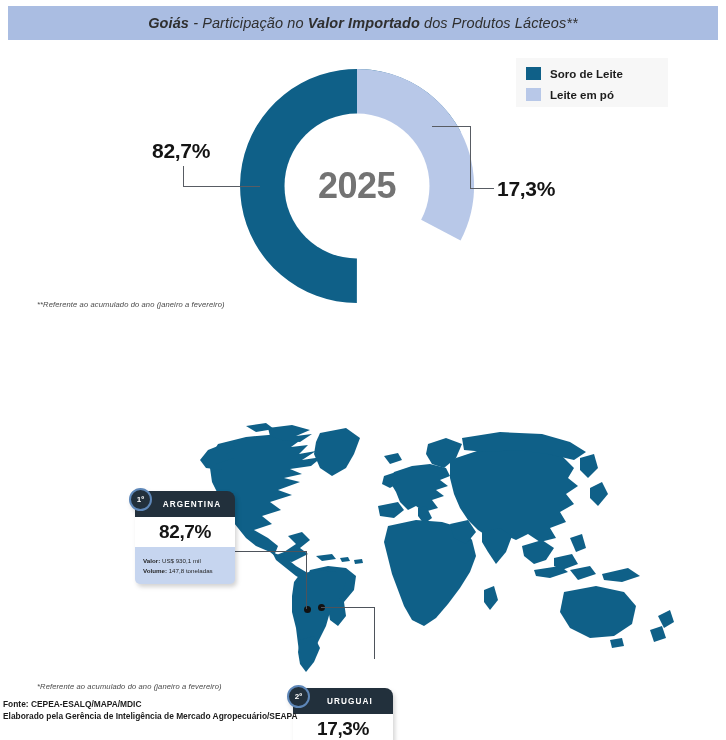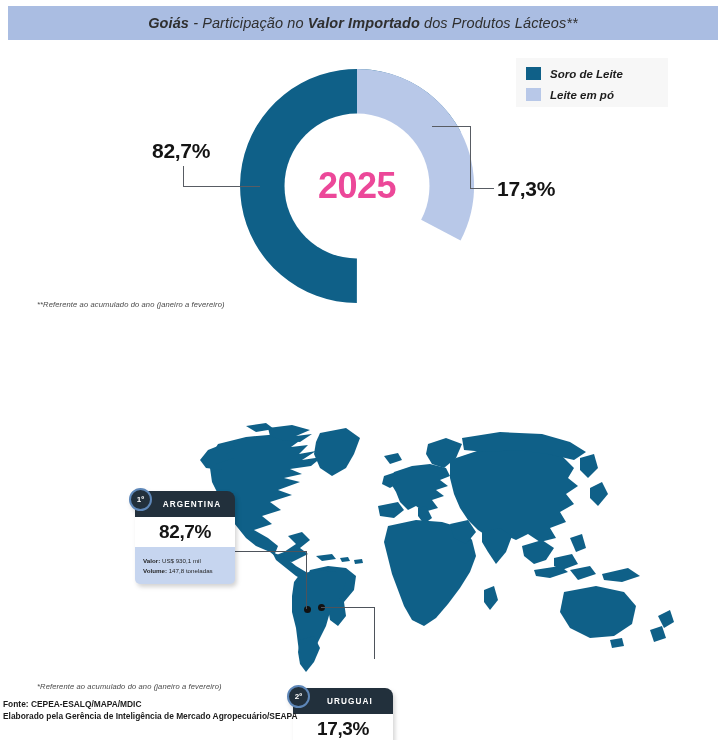--- a/index.html
+++ b/index.html
@@ -23,21 +23,21 @@
   }
   .title-text b { font-weight: 700; font-style: italic; }
   #title-bar-1 { top: 6px; }
   #title-bar-2 { top: 377px; }
 
   
   .donut-wrap { position: absolute; left: 236px; top: 65px; width: 242px; height: 242px; }
   .donut-center-label {
     position: absolute; left: 0; top: 0; width: 242px; height: 242px;
     display: flex; align-items: center; justify-content: center;
-    font-size: 36px; font-weight: 800; color: #ec4899; letter-spacing: -.5px;
+    font-size: 36px; font-weight: 800; color: #737373; letter-spacing: -.5px;
   }
 
   
   .pct-label {
     position: absolute; font-size: 21px; font-weight: 800; color: #141414;
     letter-spacing: -.3px; white-space: nowrap;
   }
   #pct-left  { left: 152px; top: 139px; }
   #pct-right { left: 497px; top: 177px; }
   .leader { position: absolute; border-color: #585c63; }
@@ -51,21 +51,21 @@
   #leader-right-top {
     left: 432px; top: 126px; width: 39px; height: 1.4px; background: #585c63;
   }
   #leader-right-bot {
     left: 470px; top: 188px; width: 24px; height: 1.4px; background: #585c63;
   }
 
   
   .legend {
     position: absolute; left: 516px; top: 58px; width: 152px; height: 49px;
-    background: #f7f7f7; padding: 7px 10px; font-style: italic;
+    background: #f7f7f7; padding: 7px 10px;
   }
   .legend-row { display: flex; align-items: center; height: 17px; margin-bottom: 4px; }
   .legend-swatch { width: 15px; height: 13px; margin-right: 9px; flex: 0 0 auto; }
   .legend-label { font-size: 11.5px; font-weight: 700; color: #1d1d1d; }
 
   
   .footnote {
     position: absolute; font-style: italic; font-size: 7.6px;
     color: #4a4a4a; letter-spacing: .1px; margin-left: 34px;
   }

